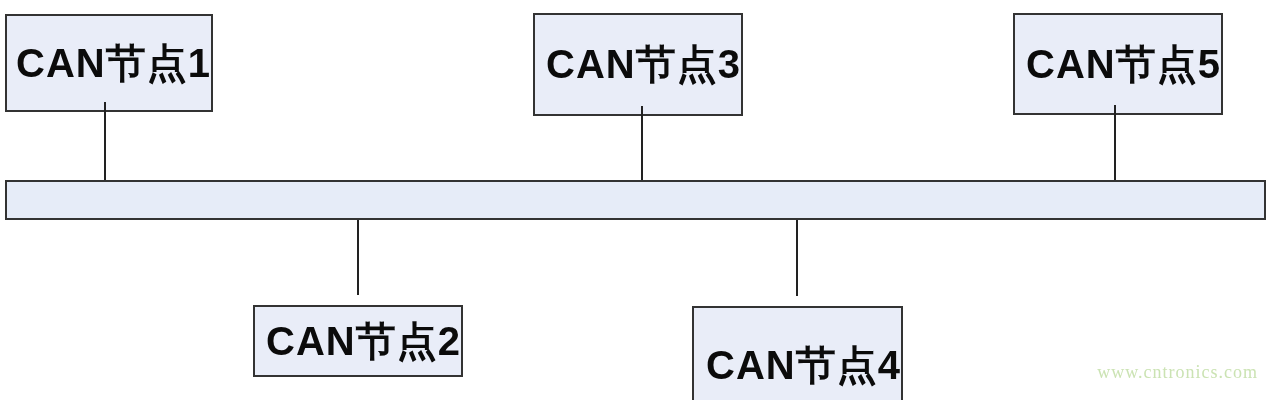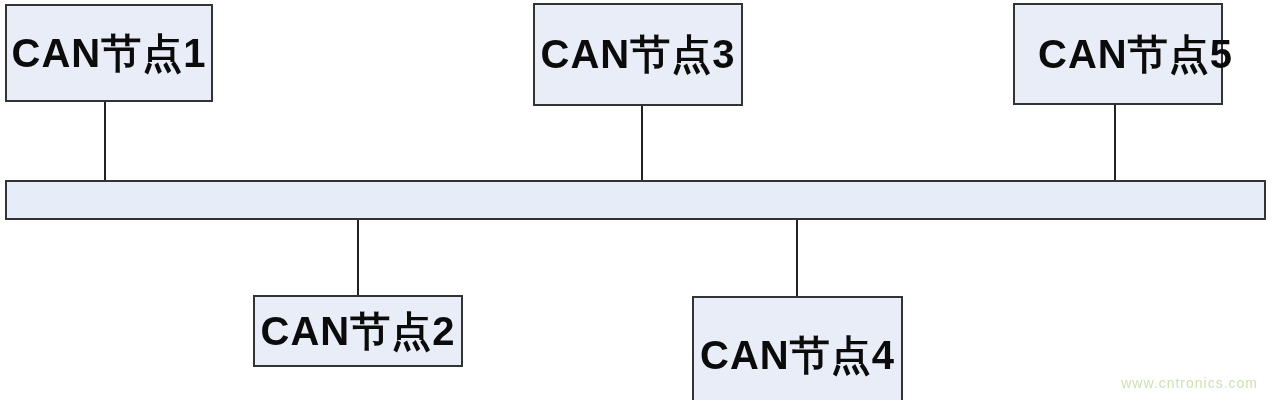--- a/index.html
+++ b/index.html
@@ -20,21 +20,22 @@
     background:var(--bg);
     overflow:hidden;
     font-family:"Liberation Sans","DejaVu Sans",sans-serif;
   }
   .node{
     position:absolute;
     background:var(--node-fill);
     border:2px solid var(--border);
     display:flex;
     align-items:center;
-    justify-content:center;
+    justify-content:flex-end;
+    margin-top:10px;
   }
   .node .label{
     font-size:40px;
     font-weight:bold;
     color:var(--text);
     letter-spacing:1px;
     white-space:nowrap;
   }
   .node1{left:5px;   top:4px;   width:208px; height:98px;}
   .node3{left:533px; top:3px;   width:210px; height:103px;}
@@ -54,24 +55,25 @@
     background:var(--line);
   }
   .conn1{left:104px; top:102px; height:78px;}
   .conn3{left:641px; top:106px; height:74px;}
   .conn5{left:1114px;top:105px; height:75px;}
   .conn2{left:357px; top:220px; height:75px;}
   .conn4{left:796px; top:220px; height:76px;}
   .watermark{
     position:absolute;
     right:22px;
-    bottom:9px;
-    font-size:14px;
+    bottom:17px;
+    font-size:18px;
     color:var(--watermark);
     letter-spacing:1px;
+    font-family:Liberation Serif, serif;
   }
 </style>
 </head>
 <body>
 
 <div class="stage">
 
   <div class="node node1">
     <span class="label">CAN节点1</span>
   </div>

